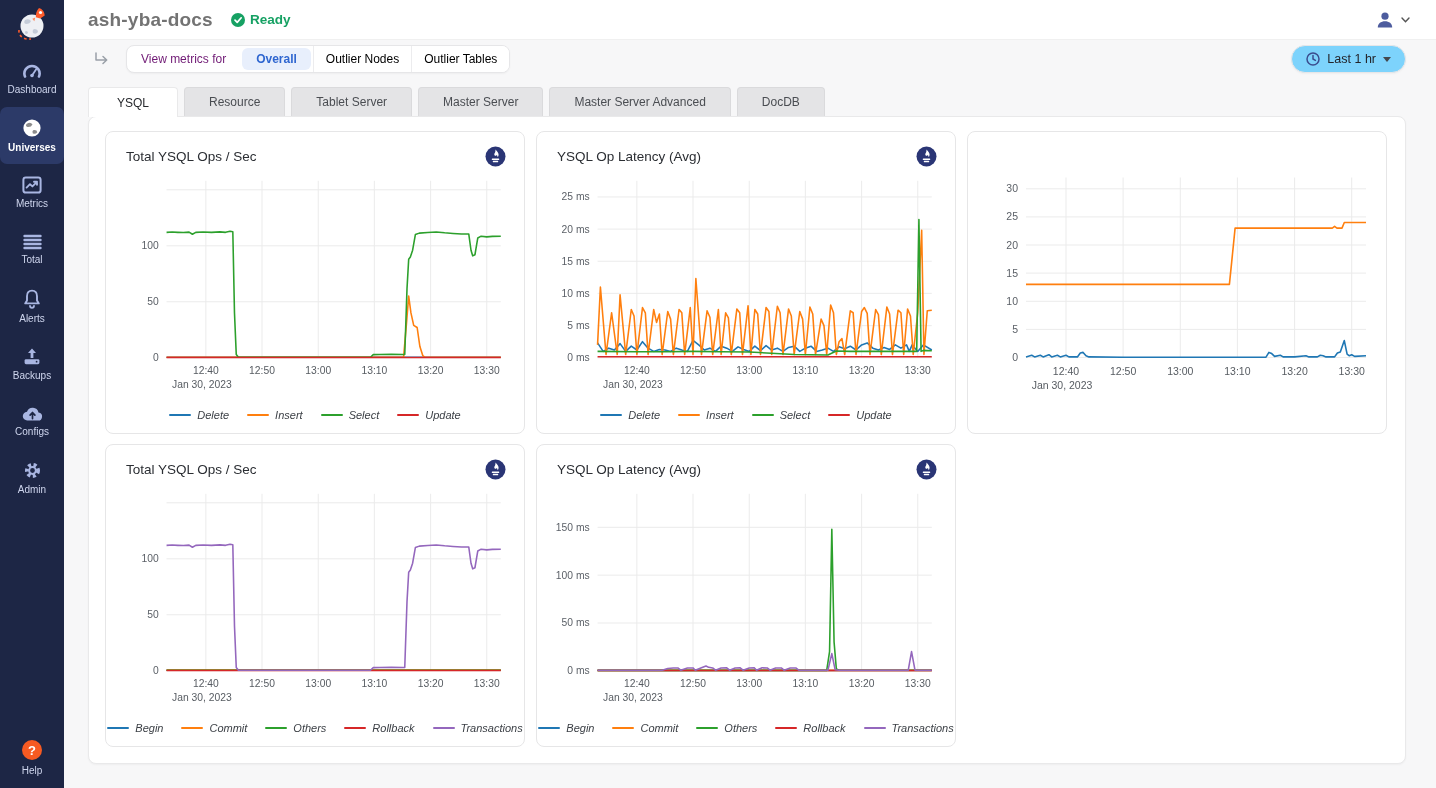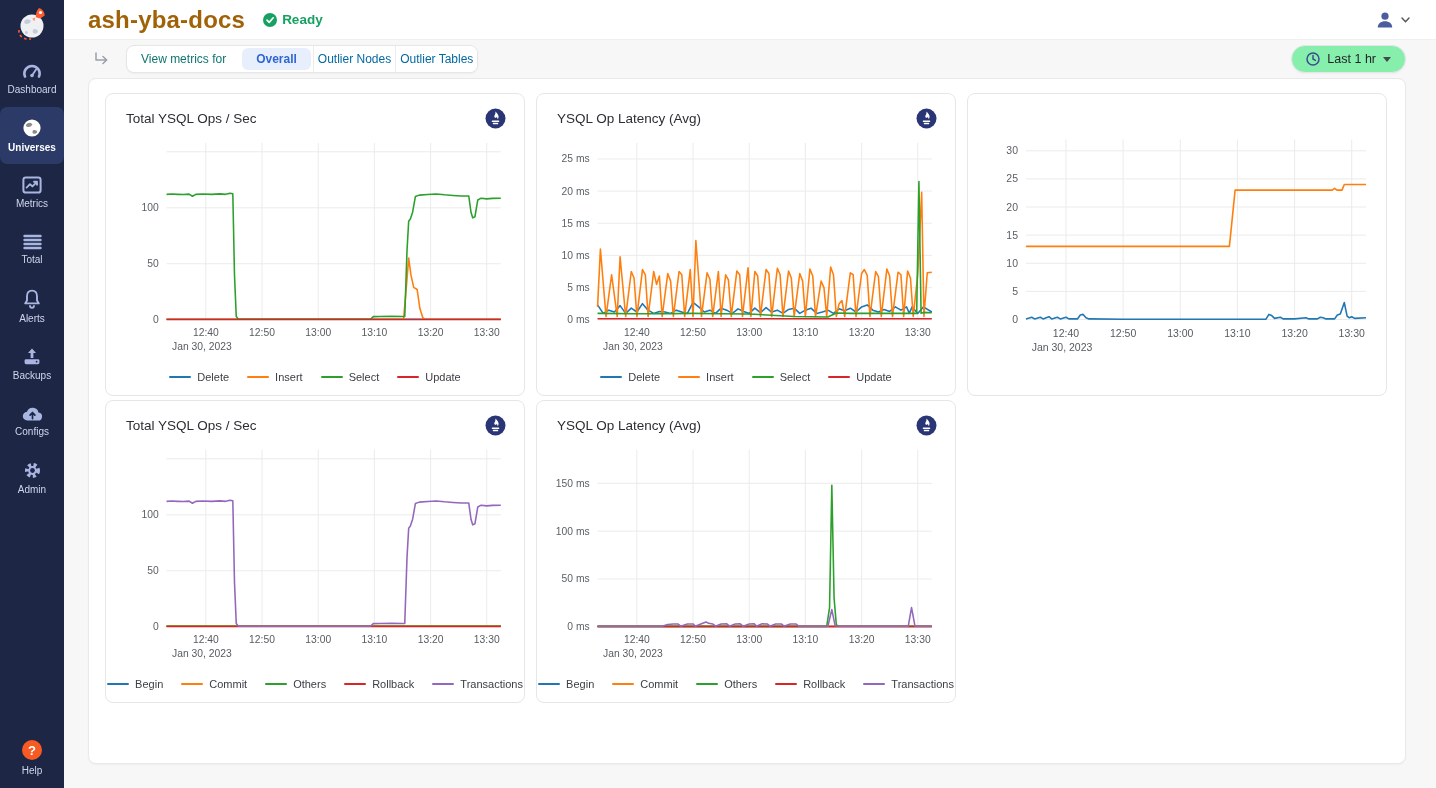--- a/index.html
+++ b/index.html
@@ -12,45 +12,45 @@
   .nav-item { height:57px; display:flex; flex-direction:column; align-items:center; justify-content:center; cursor:pointer; }
   .nav-item .lbl { font-size:10px; margin-top:4px; color:#cfd6ee; }
   .nav-item svg { display:block; }
   .nav-item.active { background:#2c3a68;border-radius:7px; }
   .nav-item.active .lbl { color:#ffffff; font-weight:700; }
   .nav-help { margin-top:auto; height:62px; }
 
   
   .main { flex:1; display:flex; flex-direction:column; min-width:0; }
   .hdr { height:40px; background:#fff; display:flex; align-items:center; padding:0 26px 0 24px; border-bottom:1px solid #f0f0f0; }
-  .hdr-title { font-size:24px; font-weight:700; color:#a16207; letter-spacing:.2px; }
+  .hdr-title { font-size:19px; font-weight:700; color:#737373; letter-spacing:.2px; }
   .ready { display:flex; align-items:center; gap:5px; margin-left:18px; color:#16a163; font-size:13.5px; font-weight:700;justify-content:center; }
   .hdr-user { margin-left:auto; display:flex; align-items:center; gap:6px; cursor:pointer; }
 
   .toolbar { height:38px; display:flex; align-items:center; padding:0 30px 0 30px; }
   .ret-arrow { color:#9aa0a8; margin-right:16px; }
   .scope-group { display:flex; align-items:stretch; background:#fff; border:1px solid #e6e6e8; border-radius:8px; height:28px; box-shadow:0 1px 2px rgba(0,0,0,.04); overflow:hidden; }
-  .scope-label { display:flex; align-items:center; padding:0 14px; font-size:12px; color:#0f766e; }
-  .scope { display:flex; align-items:center; padding:0 4px; font-size:12px; color:#0369a1; border-left:1px solid #ececee; cursor:pointer; background:#fff; }
+  .scope-label { display:flex; align-items:center; padding:0 14px; font-size:12px; color:#701a75; }
+  .scope { display:flex; align-items:center; padding:0 12px; font-size:12px; color:#000000; border-left:1px solid #ececee; cursor:pointer; background:#fff; }
   .scope.active { background:#e8effc; color:#2f66d0; font-weight:700; border-left:none; border-radius:6px; margin:2px; padding:0 14px; }
-  .time-btn { margin-left:auto; display:flex; align-items:center; gap:7px; background:#86efac; border:1px solid #e6e6e8; border-radius:15px; height:28px; padding:0 14px; font-size:12.5px; color:#23242a; cursor:pointer; box-shadow:0 1px 2px rgba(0,0,0,.04); }
+  .time-btn { margin-left:auto; display:flex; align-items:center; gap:7px; background:#7dd3fc; border:1px solid #e6e6e8; border-radius:15px; height:28px; padding:0 14px; font-size:12.5px; color:#23242a; cursor:pointer; box-shadow:0 1px 2px rgba(0,0,0,.04); }
 
   .tabs { display:flex; align-items:flex-end; padding:8px 30px 0 24px; height:38px; }
   .tab { height:29px; display:flex; align-items:center; justify-content:center; padding:0 24px; font-size:12px; color:#4a4d52; background:#e4e4e6; border:1px solid #dadadc; border-bottom:none; border-radius:4px 4px 0 0; margin-right:6px; cursor:pointer; position:relative; }
   .tab.active { background:#fff; color:#26282c; border-color:#e9e9ea; z-index:3; margin-bottom:-1px; height:30px; min-width:90px; }
 
   .panel { margin:0 30px 24px 24px; background:#fff; border:1px solid #e9e9ea; border-radius:8px; box-shadow:0 1px 2px rgba(0,0,0,.04); flex:1; padding:14px 16px; position:relative; z-index:2; overflow:hidden; }
-  .grid { display:grid; grid-template-columns:repeat(3,420px); gap:4px 11px; }
+  .grid { display:grid; grid-template-columns:repeat(3,420px); gap:10px 11px; }
 
   .card { width:420px; height:303px; background:#fff; border:1px solid #e6e6e7; border-radius:8px; padding:12px 12px 6px 12px; display:flex; flex-direction:column; }
   .card-head { display:flex; align-items:center; justify-content:space-between; padding:2px 6px 4px 8px; }
   .card-title { font-size:13.5px; color:#2b2e33; font-weight:500; }
   .prom { cursor:pointer; display:flex; }
   .plot { flex:1; }
-  .legend { display:flex; justify-content:center; align-items:center; gap:18px; height:24px; }
+  .legend { display:flex; justify-content:center; align-items:center; gap:18px; height:24px;font-style:italic; }
   .leg-item { display:flex; align-items:center; gap:6px; font-size:11px; color:#3c4046; cursor:pointer; }
   .leg-swatch { width:22px; height:2.5px; border-radius:2px; }
 
   svg text { font-family:"Liberation Sans",sans-serif; }
 </style>
 </head>
 <body>
 
 <div class="app">
   <div class="sidebar">
@@ -194,20 +194,28 @@
           <circle cx="7" cy="7" r="6" fill="none" stroke="#3b4d8f" stroke-width="1.5"></circle>
           <path d="M7 3.6 V7 L9.4 8.4" fill="none" stroke="#3b4d8f" stroke-width="1.5" stroke-linecap="round"></path>
         </svg>
         <span>Last 1 hr</span>
         <svg width="8" height="5" viewBox="0 0 8 5">
           <path d="M0 0 L4 5 L8 0 Z" fill="#44474c"></path>
         </svg>
       </button>
     </div>
 
+    <div class="tabs" id="tabs">
+        <div class="tab active">YSQL</div>
+        <div class="tab">Resource</div>
+        <div class="tab">Tablet Server</div>
+        <div class="tab">Master Server</div>
+        <div class="tab">Master Server Advanced</div>
+        <div class="tab">DocDB</div>
+      </div>
 
     <div class="panel">
       <div class="grid" id="charts">
           <div class="card">
             <div class="card-head">
       <span class="card-title">Total YSQL Ops / Sec</span>
       <span class="prom">
                 <svg width="21" height="21" viewBox="0 0 21 21">
                   <circle cx="10.5" cy="10.5" r="10" fill="#2a3575"></circle>
                   <path d="M10.5 3.4 c1.9 2.1 3.1 3.5 3.1 5.4 a3.1 3.1 0 0 1 -1.2 2.5 c0.3 -0.9 0 -1.8 -0.7 -2.4 c-0.5 1 -1.4 1.2 -2 0.6 c-0.7 -0.7 -0.5 -1.7 0.2 -2.7 c0.4 -0.6 0.6 -1.9 0.6 -3.4 Z" fill="#fff"></path>

